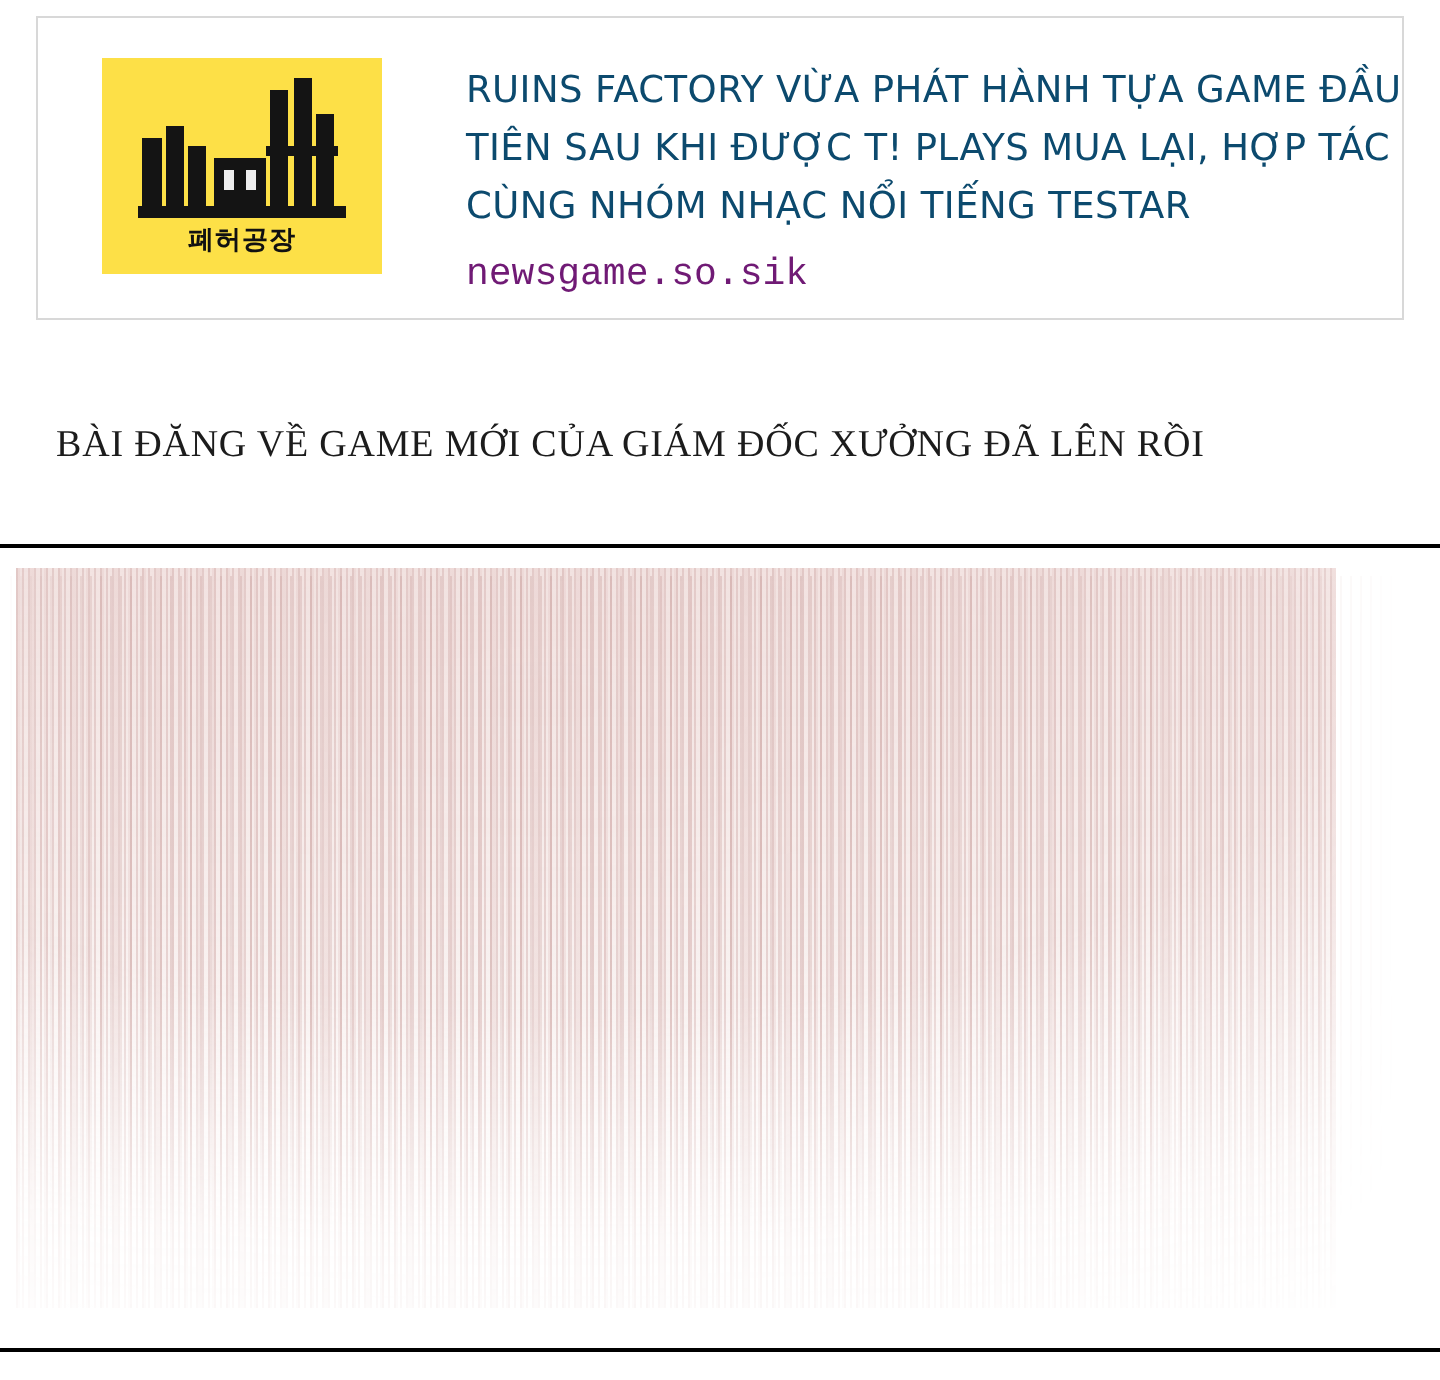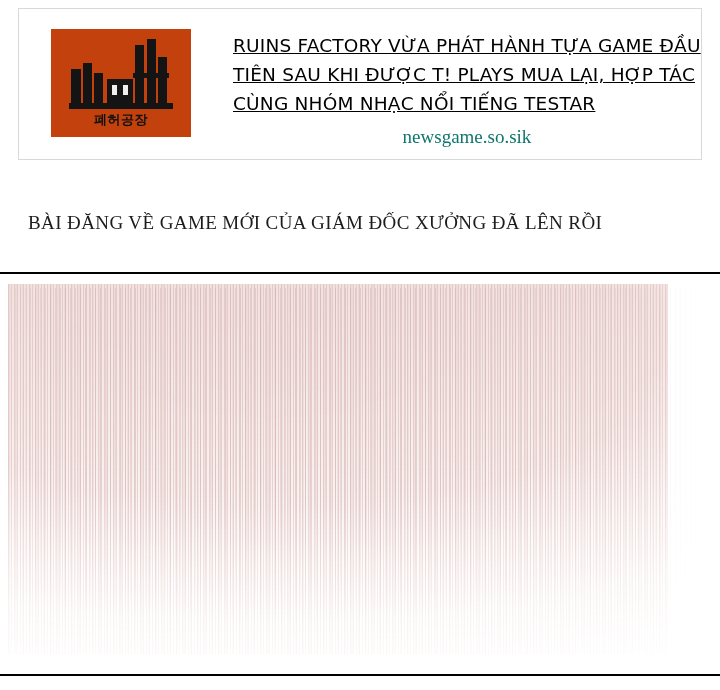--- a/index.html
+++ b/index.html
@@ -25,21 +25,21 @@
     box-sizing: border-box;
     border: 1px solid #d8d8d8;
     background: #ffffff;
     display: flex;
     align-items: flex-start;
   }
   .card-thumb {
     width: 140px;
     height: 108px;
     margin: 20px 0 0 32px;
-    background: #c2410c;
+    background: #fde047;
     position: relative;
     flex: none;
     overflow: hidden;
   }
   .factory-icon {
     position: absolute;
     left: 50%;
     top: 10px;
     transform: translateX(-50%);
   }
@@ -55,33 +55,31 @@
     letter-spacing: 0.5px;
     font-family: "DejaVu Sans", sans-serif;
   }
   .card-text {
     margin: 22px 0 0 42px;
     flex: 1;
   }
   .card-title {
     font-size: 18.5px;
     line-height: 29px;
-    color: #000000;
+    color: #0c4a6e;
     letter-spacing: 0.2px;
     text-transform: uppercase;
     font-family: "DejaVu Sans", sans-serif;
     max-width: 470px;
-    text-decoration: underline;
   }
   .card-url {
     margin-top: 8px;
     font-size: 19px;
-    color: #0f766e;
-    font-family: Liberation Serif, serif;
-    text-align: center;
+    color: #701a75;
+    font-family: Liberation Mono, monospace;
   }
 
   
   .narration {
     position: absolute;
     left: 28px;
     top: 212px;
     font-size: 19px;
     letter-spacing: 0.4px;
     color: #1c1c1c;

